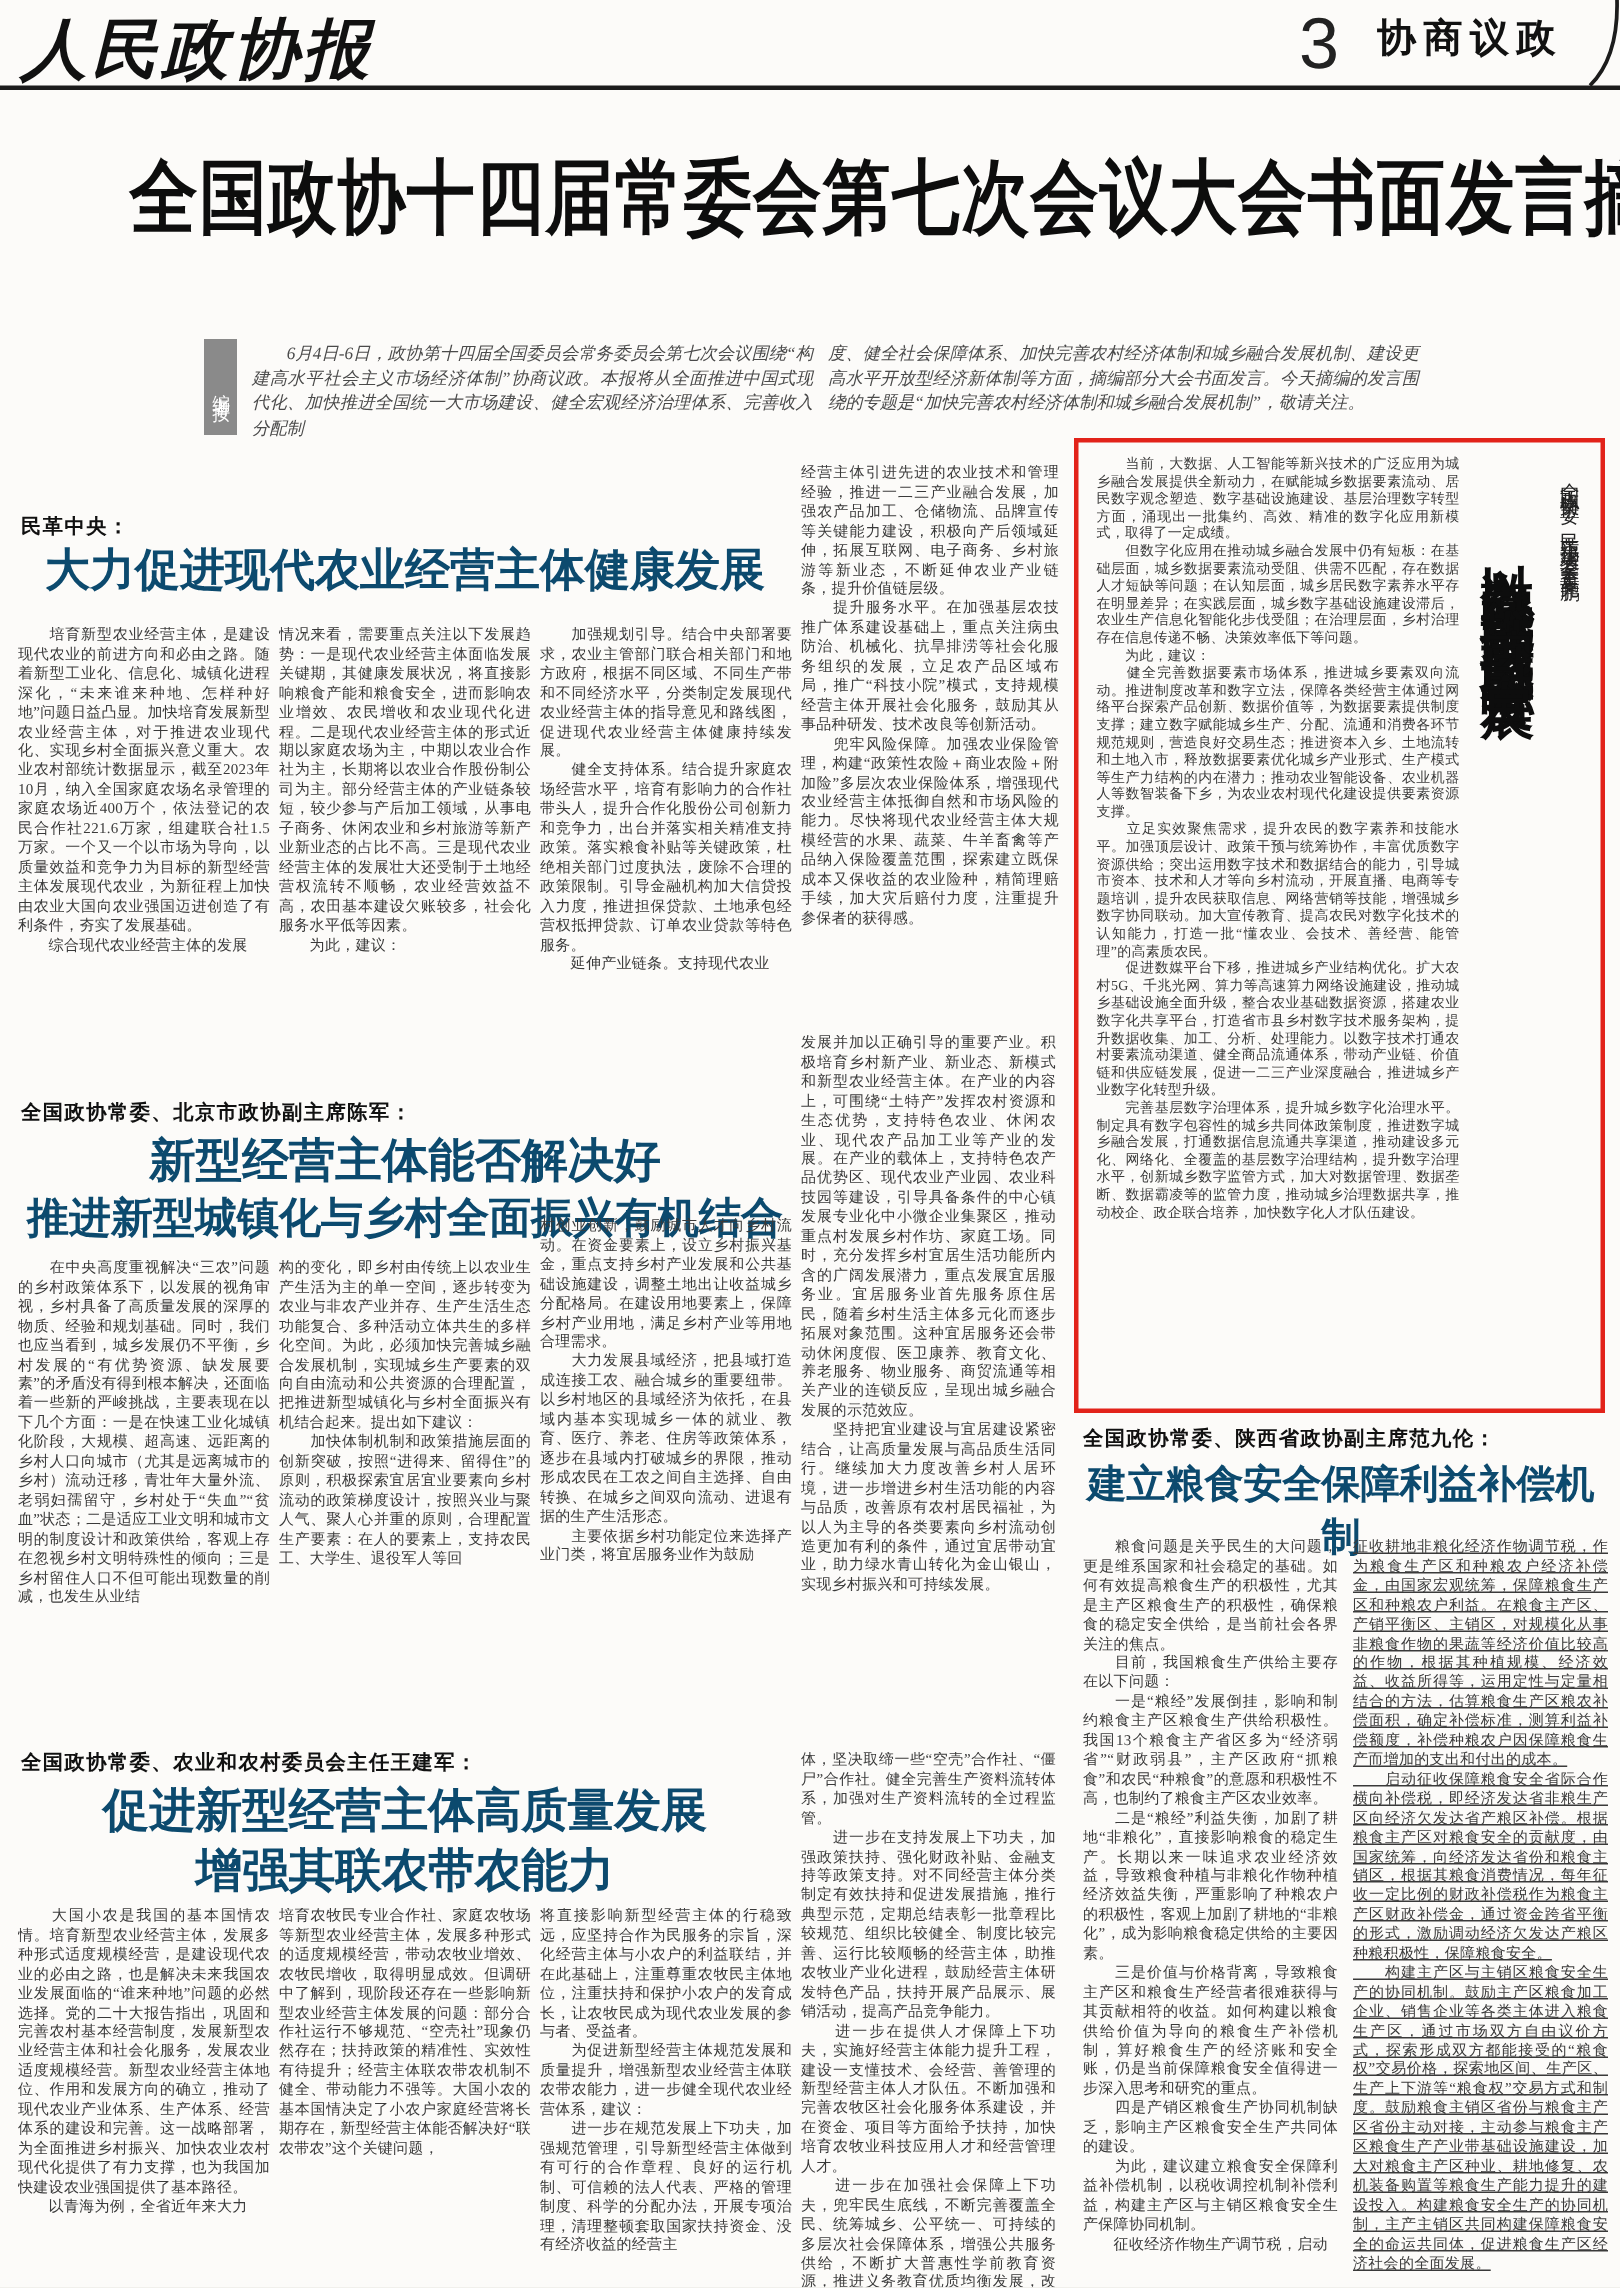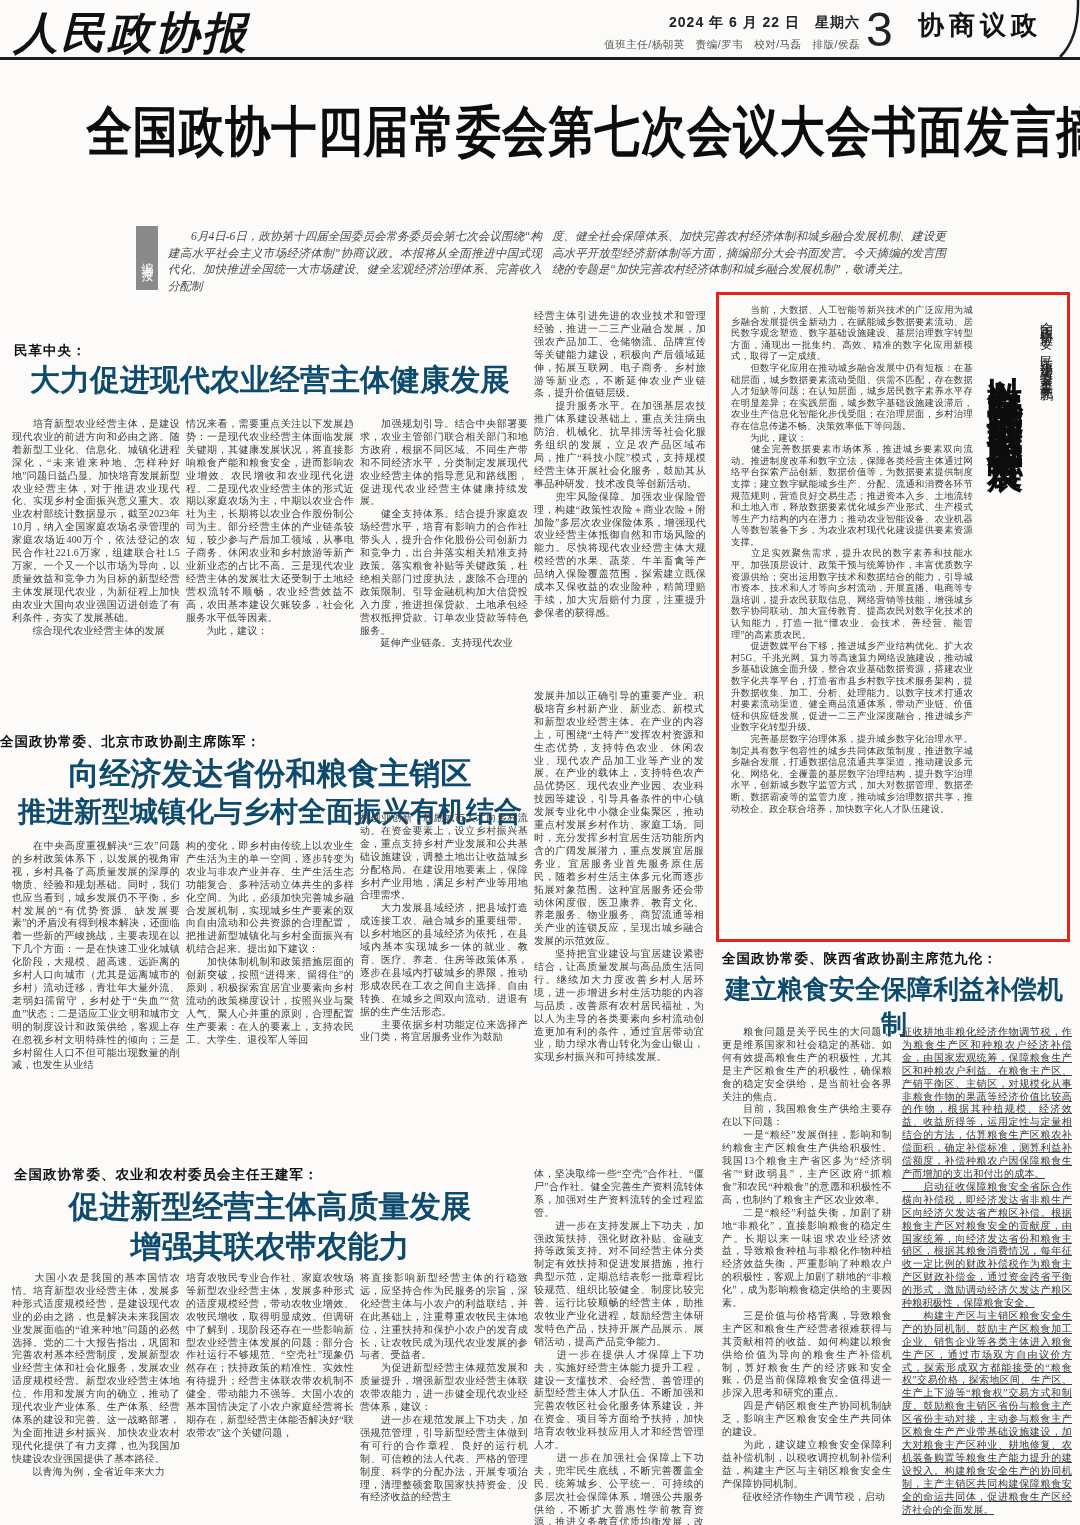--- a/index.html
+++ b/index.html
@@ -39,24 +39,20 @@
   .rb-headline{float:right;writing-mode:vertical-rl;height:505px;width:46px;font-size:36px;font-weight:900;
                color:#0d0d0d;letter-spacing:6px;margin-left:10px;padding-top:42px;font-family:"Liberation Serif",serif;}
   .rb-body{font-size:9.3px;line-height:11.6px;letter-spacing:.2px;text-align:justify;color:#3a3a3a;white-space:pre-wrap;}
 </style>
 </head>
 <body>
 
 <div id="page">
 
   <div class="masthead">人民政协报</div>
-  <div class="hdr-meta">
-    <div class="hdr-date">2024 年 6 月 22 日　星期六</div>
-    <div class="hdr-staff">值班主任/杨朝英　责编/罗韦　校对/马磊　排版/侯磊</div>
-  </div>
   <div class="hdr-pagenum">3</div>
   <div class="hdr-section">协商议政</div>
   <svg class="hdr-arc" width="24" height="58" viewBox="0 0 24 58">
     <path d="M 22 0 Q 23 38 4 57" stroke="#1c1c1c" stroke-width="2.5" fill="none"></path>
   </svg>
   <div class="hdr-rule"></div>
 
   <div class="main-headline">
     <span class="t">全国政协十四届常委会第七次会议大会书面发言摘登</span>
   </div>
@@ -71,22 +67,22 @@
 　　综合现代农业经营主体的发展</div>
   <div class="bodycol" style="left:186px;top:418px;width:168px;height:294px;">情况来看，需要重点关注以下发展趋势：一是现代农业经营主体面临发展关键期，其健康发展状况，将直接影响粮食产能和粮食安全，进而影响农业增效、农民增收和农业现代化进程。二是现代农业经营主体的形式近期以家庭农场为主，中期以农业合作社为主，长期将以农业合作股份制公司为主。部分经营主体的产业链条较短，较少参与产后加工领域，从事电子商务、休闲农业和乡村旅游等新产业新业态的占比不高。三是现代农业经营主体的发展壮大还受制于土地经营权流转不顺畅，农业经营效益不高，农田基本建设欠账较多，社会化服务水平低等因素。
 　　为此，建议：</div>
   <div class="bodycol" style="left:360px;top:418px;width:168px;height:294px;">　　加强规划引导。结合中央部署要求，农业主管部门联合相关部门和地方政府，根据不同区域、不同生产带和不同经济水平，分类制定发展现代农业经营主体的指导意见和路线图，促进现代农业经营主体健康持续发展。
 　　健全支持体系。结合提升家庭农场经营水平，培育有影响力的合作社带头人，提升合作化股份公司创新力和竞争力，出台并落实相关精准支持政策。落实粮食补贴等关键政策，杜绝相关部门过度执法，废除不合理的政策限制。引导金融机构加大信贷投入力度，推进担保贷款、土地承包经营权抵押贷款、订单农业贷款等特色服务。
 　　延伸产业链条。支持现代农业</div>
   <div class="bodycol" style="left:534px;top:310px;width:172px;height:352px;">经营主体引进先进的农业技术和管理经验，推进一二三产业融合发展，加强农产品加工、仓储物流、品牌宣传等关键能力建设，积极向产后领域延伸，拓展互联网、电子商务、乡村旅游等新业态，不断延伸农业产业链条，提升价值链层级。
 　　提升服务水平。在加强基层农技推广体系建设基础上，重点关注病虫防治、机械化、抗旱排涝等社会化服务组织的发展，立足农产品区域布局，推广“科技小院”模式，支持规模经营主体开展社会化服务，鼓励其从事品种研发、技术改良等创新活动。
 　　兜牢风险保障。加强农业保险管理，构建“政策性农险＋商业农险＋附加险”多层次农业保险体系，增强现代农业经营主体抵御自然和市场风险的能力。尽快将现代农业经营主体大规模经营的水果、蔬菜、牛羊畜禽等产品纳入保险覆盖范围，探索建立既保成本又保收益的农业险种，精简理赔手续，加大灾后赔付力度，注重提升参保者的获得感。</div>
 
-  <div class="byline" style="left:0;top:733px;">全国政协常委、北京市政协副主席陈军：</div>
-  <div class="headline" style="left:10px;top:753px;width:520px;font-size:31px;">向经济发达省份和粮食主销区</div>
+  <div class="byline" style="left:14px;top:733px;">全国政协常委、北京市政协副主席陈军：</div>
+  <div class="headline" style="left:10px;top:753px;width:520px;font-size:31px;">新型经营主体能否解决好</div>
   <div class="headline" style="left:10px;top:793px;width:520px;font-size:28px;">推进新型城镇化与乡村全面振兴有机结合</div>
   <div class="bodycol" style="left:12px;top:840px;width:168px;height:315px;">　　在中央高度重视解决“三农”问题的乡村政策体系下，以发展的视角审视，乡村具备了高质量发展的深厚的物质、经验和规划基础。同时，我们也应当看到，城乡发展仍不平衡，乡村发展的“有优势资源、缺发展要素”的矛盾没有得到根本解决，还面临着一些新的严峻挑战，主要表现在以下几个方面：一是在快速工业化城镇化阶段，大规模、超高速、远距离的乡村人口向城市（尤其是远离城市的乡村）流动迁移，青壮年大量外流、老弱妇孺留守，乡村处于“失血”“贫血”状态；二是适应工业文明和城市文明的制度设计和政策供给，客观上存在忽视乡村文明特殊性的倾向；三是乡村留住人口不但可能出现数量的削减，也发生从业结</div>
   <div class="bodycol" style="left:186px;top:840px;width:168px;height:315px;">构的变化，即乡村由传统上以农业生产生活为主的单一空间，逐步转变为农业与非农产业并存、生产生活生态功能复合、多种活动立体共生的多样化空间。为此，必须加快完善城乡融合发展机制，实现城乡生产要素的双向自由流动和公共资源的合理配置，把推进新型城镇化与乡村全面振兴有机结合起来。提出如下建议：
 　　加快体制机制和政策措施层面的创新突破，按照“进得来、留得住”的原则，积极探索宜居宜业要素向乡村流动的政策梯度设计，按照兴业与聚人气、聚人心并重的原则，合理配置生产要素：在人的要素上，支持农民工、大学生、退役军人等回</div>
   <div class="bodycol" style="left:360px;top:812px;width:168px;height:343px;">村创业创新，鼓励城市人才向乡村流动。在资金要素上，设立乡村振兴基金，重点支持乡村产业发展和公共基础设施建设，调整土地出让收益城乡分配格局。在建设用地要素上，保障乡村产业用地，满足乡村产业等用地合理需求。
 　　大力发展县域经济，把县域打造成连接工农、融合城乡的重要纽带。以乡村地区的县域经济为依托，在县域内基本实现城乡一体的就业、教育、医疗、养老、住房等政策体系，逐步在县域内打破城乡的界限，推动形成农民在工农之间自主选择、自由转换、在城乡之间双向流动、进退有据的生产生活形态。
 　　主要依据乡村功能定位来选择产业门类，将宜居服务业作为鼓励</div>
   <div class="bodycol" style="left:534px;top:690px;width:170px;height:466px;">发展并加以正确引导的重要产业。积极培育乡村新产业、新业态、新模式和新型农业经营主体。在产业的内容上，可围绕“土特产”发挥农村资源和生态优势，支持特色农业、休闲农业、现代农产品加工业等产业的发展。在产业的载体上，支持特色农产品优势区、现代农业产业园、农业科技园等建设，引导具备条件的中心镇发展专业化中小微企业集聚区，推动重点村发展乡村作坊、家庭工场。同时，充分发挥乡村宜居生活功能所内含的广阔发展潜力，重点发展宜居服务业。宜居服务业首先服务原住居民，随着乡村生活主体多元化而逐步拓展对象范围。这种宜居服务还会带动休闲度假、医卫康养、教育文化、养老服务、物业服务、商贸流通等相关产业的连锁反应，呈现出城乡融合发展的示范效应。
 　　坚持把宜业建设与宜居建设紧密结合，让高质量发展与高品质生活同行。继续加大力度改善乡村人居环境，进一步增进乡村生活功能的内容与品质，改善原有农村居民福祉，为以人为主导的各类要素向乡村流动创造更加有利的条件，通过宜居带动宜业，助力绿水青山转化为金山银山，实现乡村振兴和可持续发展。</div>
 

